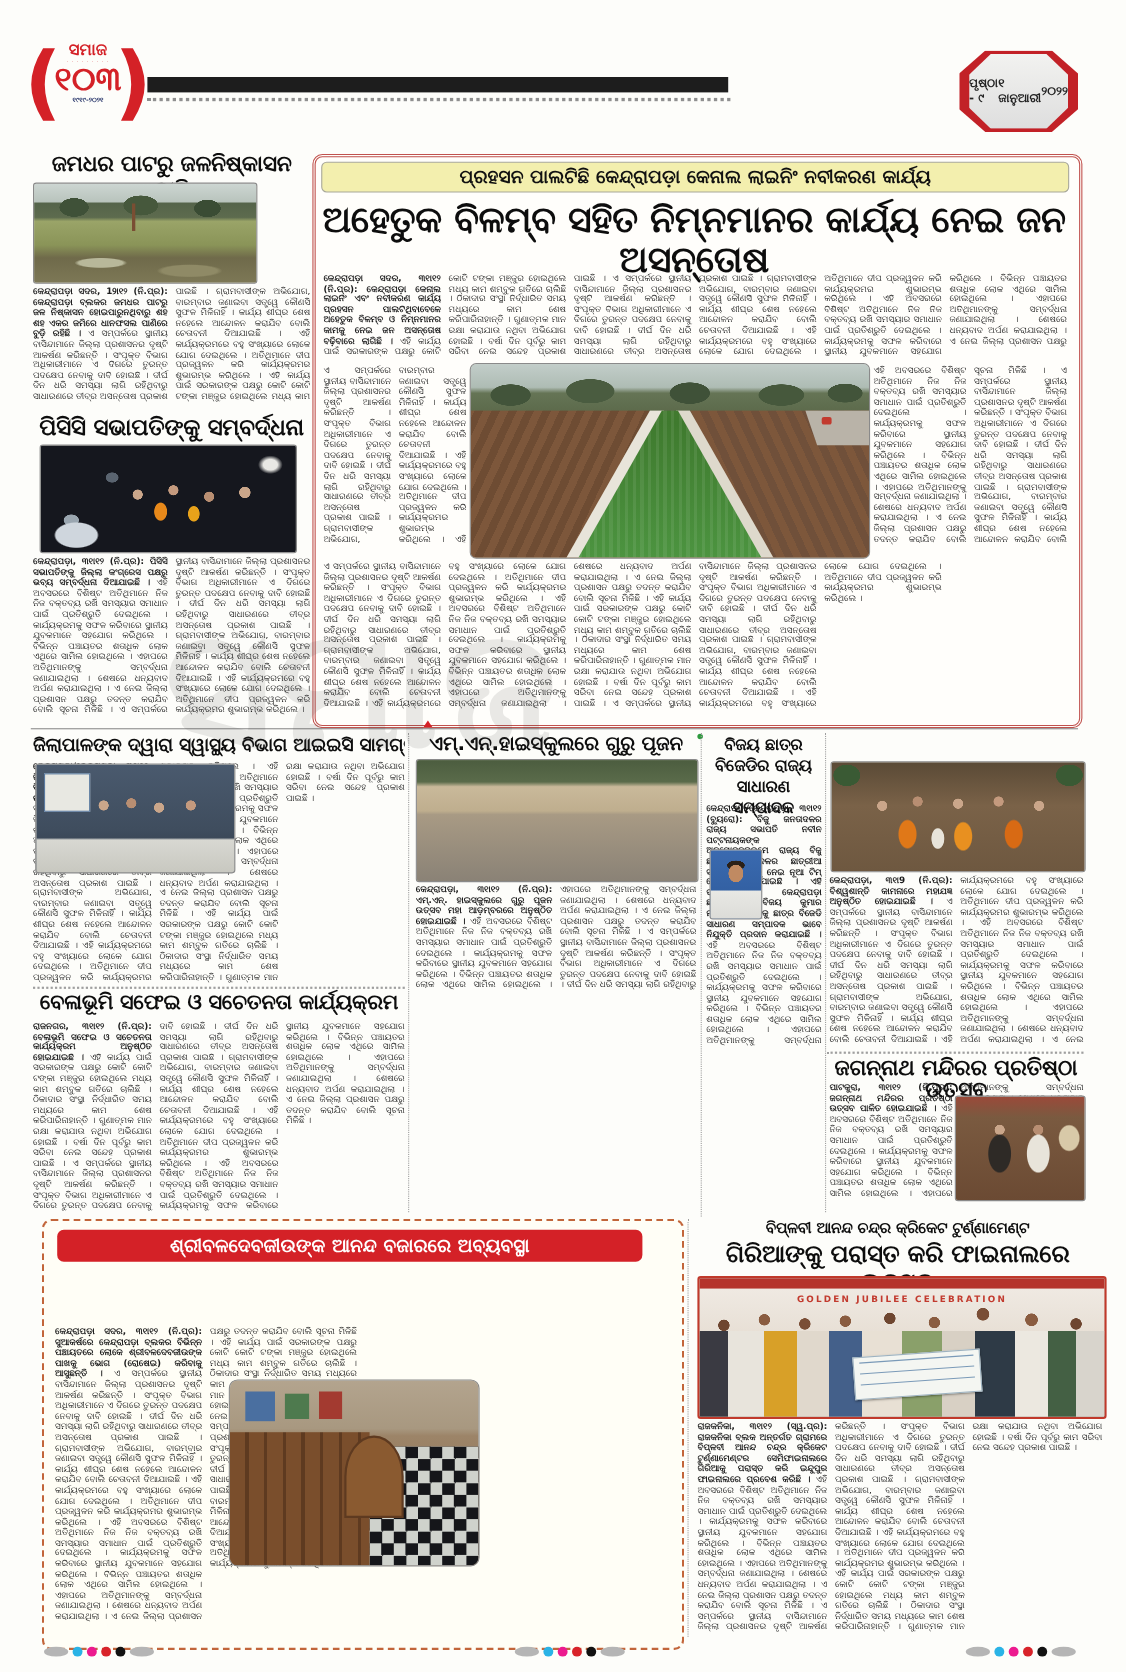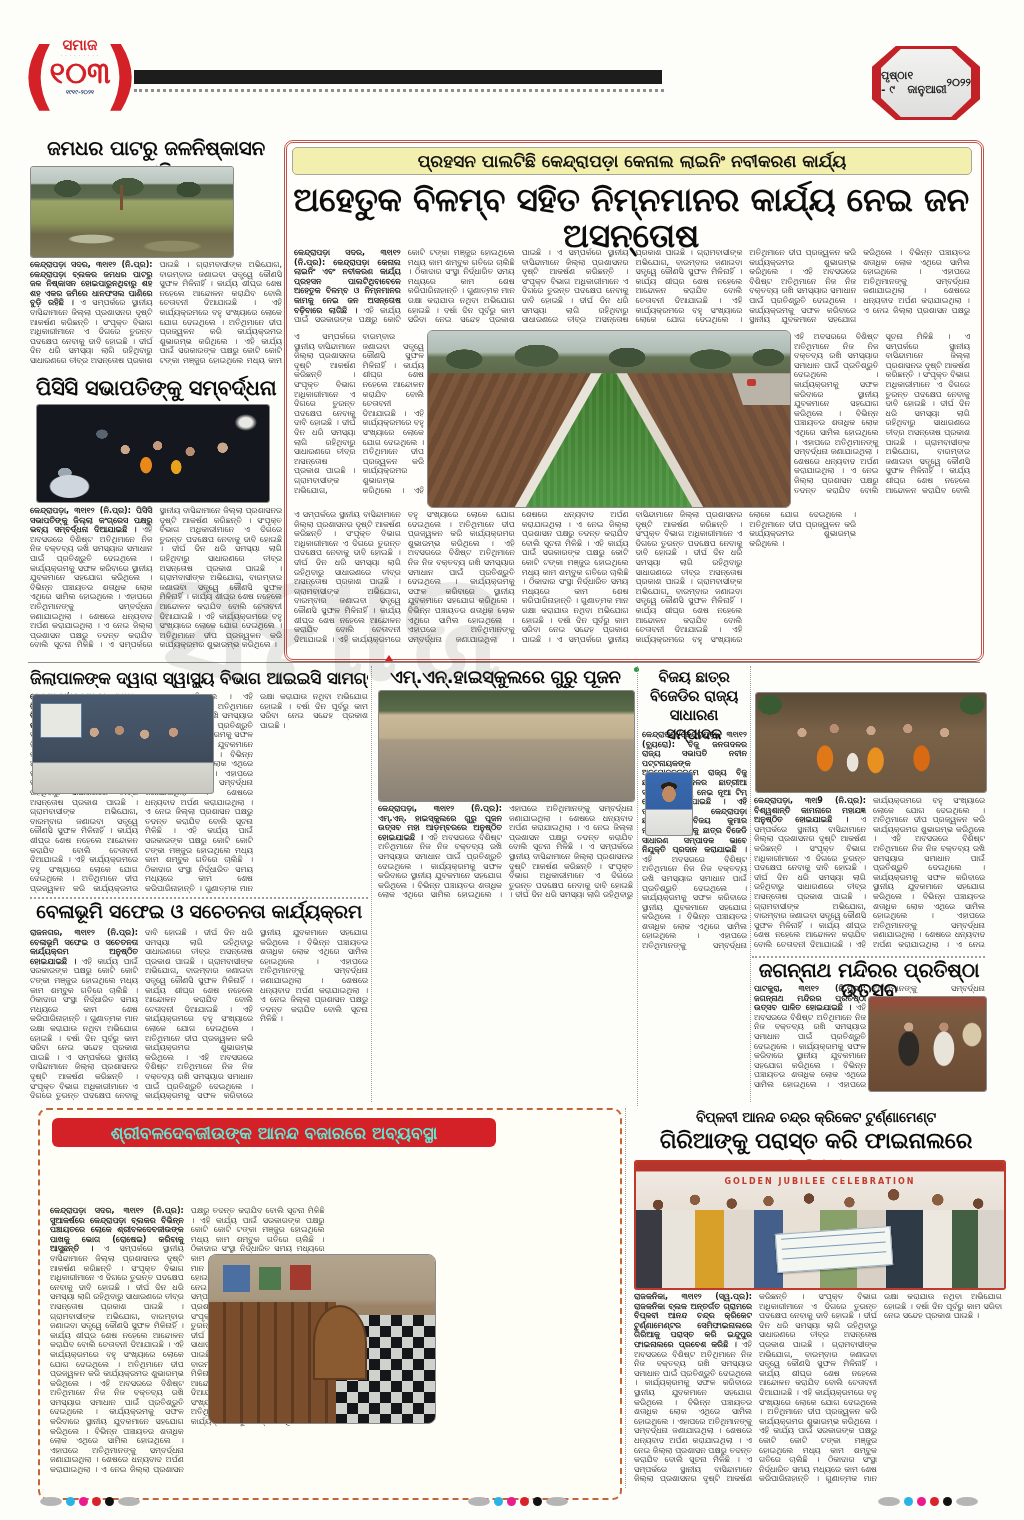--- a/index.html
+++ b/index.html
@@ -40,22 +40,22 @@
       clip-path:polygon(22% 0,78% 0,100% 28%,100% 72%,78% 100%,22% 100%,0 72%,0 28%);
       display:flex;flex-direction:row;align-items:center;justify-content:center;}
   #badge-inner div{font-size:11px;line-height:14px;font-weight:bold;color:#222;}
   
   #canal-box{position:absolute;left:284px;top:140px;width:694px;height:516px;border:3px double #c0524e;border-radius:9px;background:#fffefb;}
   #canal-banner{position:absolute;left:292px;top:147px;width:678px;height:26px;background:#f3efae;border:1px solid #a8a89a;
       border-radius:5px;display:flex;align-items:center;justify-content:center;font-weight:bold;font-size:17px;color:#111;z-index:2;}
   #canal-hl{left:292px;top:182px;width:678px;font-size:33px;line-height:36px;z-index:2;}
   
   #prasad-box{position:absolute;left:38px;top:1108px;width:580px;height:388px;border:2px dashed #c2653a;border-radius:9px;background:#fffef6;}
-  #prasad-banner{position:absolute;left:52px;top:1118px;width:444px;height:29px;background:#d42127;border-radius:6px;
-      display:flex;align-items:center;justify-content:center;color:#5eead4;font-weight:bold;font-size:17px;z-index:2;}
+  #prasad-banner{position:absolute;left:52px;top:1118px;width:532px;height:29px;background:#d42127;border-radius:6px;
+      display:flex;align-items:center;justify-content:center;color:#ffffff;font-weight:bold;font-size:17px;z-index:2;}
   #prasad-hl{left:48px;top:1152px;width:560px;font-size:29px;line-height:34px;z-index:2;}
   
   #wm{position:absolute;left:150px;top:540px;width:620px;font-size:150px;font-weight:bold;
       color:rgba(70,70,70,0.12);letter-spacing:4px;z-index:6;pointer-events:none;}
   
   .reg{position:absolute;top:1497px;display:flex;align-items:center;gap:4px;}
   .reg .ell{width:22px;height:9px;border-radius:50%;background:#b5b5b5;}
   .reg .d{width:9px;height:9px;border-radius:50%;}
   .c1{background:#2ab3e6}.c2{background:#ec1a8f}.c3{background:#d8232a}.c4{background:#121212}
   
@@ -95,21 +95,21 @@
     <div style="inset:0;background:linear-gradient(180deg,#cdd6d2 0%,#b9c4bd 18%,#55644a 20%,#5d6b4e 34%,#9aa468 38%,#8a9458 62%,#6f6a4a 75%,#7d7856 100%);"></div>
     <div style="inset:0;background:
       radial-gradient(22px 14px at 18% 24%,#3f5138 60%,transparent 61%),
       radial-gradient(26px 15px at 48% 22%,#46583c 60%,transparent 61%),
       radial-gradient(20px 13px at 78% 25%,#3a4c34 60%,transparent 61%),
       radial-gradient(40px 8px at 30% 80%,#b8b89a 50%,transparent 60%),
       radial-gradient(50px 10px at 70% 88%,#8f8a66 50%,transparent 60%);"></div>
     <div style="left:44%;top:20%;width:3px;height:28%;background:#7a4e33;"></div>
   </div>
   <div class="bt" style="left:30px;top:260px;width:252px;height:112px;columns:2;">
-    <span class="lead">କେନ୍ଦ୍ରାପଡ଼ା ସଦର, ୩୧ା୧୨ (ନି.ପ୍ର): କେନ୍ଦ୍ରାପଡ଼ା ବ୍ଲକର ଜମଧର ପାଟରୁ ଜଳ ନିଷ୍କାସନ ହୋଇପାରୁନଥିବାରୁ ଶହ ଶହ ଏକର ଜମିରେ ଧାନଫସଲ ପାଣିରେ ବୁଡ଼ି ରହିଛି ।</span>
+    <span class="lead">କେନ୍ଦ୍ରାପଡ଼ା ସଦର, 19ା୧୨ (ନି.ପ୍ର): କେନ୍ଦ୍ରାପଡ଼ା ବ୍ଲକର ଜମଧର ପାଟରୁ ଜଳ ନିଷ୍କାସନ ହୋଇପାରୁନଥିବାରୁ ଶହ ଶହ ଏକର ଜମିରେ ଧାନଫସଲ ପାଣିରେ ବୁଡ଼ି ରହିଛି ।</span>
     <span>ଏ ସମ୍ପର୍କରେ ସ୍ଥାନୀୟ ବାସିନ୍ଦାମାନେ ଜିଲ୍ଲା ପ୍ରଶାସନର ଦୃଷ୍ଟି ଆକର୍ଷଣ କରିଛନ୍ତି । ସଂପୃକ୍ତ ବିଭାଗ ଅଧିକାରୀମାନେ ଏ ଦିଗରେ ତୁରନ୍ତ ପଦକ୍ଷେପ ନେବାକୁ ଦାବି ହୋଇଛି । ଦୀର୍ଘ ଦିନ ଧରି ସମସ୍ୟା ଲାଗି ରହିଥିବାରୁ ସାଧାରଣରେ ତୀବ୍ର ଅସନ୍ତୋଷ ପ୍ରକାଶ ପାଇଛି । ଗ୍ରାମବାସୀଙ୍କ ଅଭିଯୋଗ, ବାରମ୍ବାର ଜଣାଇବା ସତ୍ତ୍ୱେ କୌଣସି ସୁଫଳ ମିଳିନାହିଁ । କାର୍ଯ୍ୟ ଶୀଘ୍ର ଶେଷ ନହେଲେ ଆନ୍ଦୋଳନ କରାଯିବ ବୋଲି ଚେତାବନୀ ଦିଆଯାଇଛି । ଏହି କାର୍ଯ୍ୟକ୍ରମରେ ବହୁ ସଂଖ୍ୟାରେ ଲୋକେ ଯୋଗ ଦେଇଥିଲେ । ଅତିଥିମାନେ ଦୀପ ପ୍ରଜ୍ୱଳନ କରି କାର୍ଯ୍ୟକ୍ରମର ଶୁଭାରମ୍ଭ କରିଥିଲେ ।</span>
     <span>ଏହି କାର୍ଯ୍ୟ ପାଇଁ ସରକାରଙ୍କ ପକ୍ଷରୁ କୋଟି କୋଟି ଟଙ୍କା ମଞ୍ଜୁର ହୋଇଥିଲେ ମଧ୍ୟ କାମ ଶମ୍ବୁକ ଗତିରେ ଚାଲିଛି । ଠିକାଦାର ସଂସ୍ଥା ନିର୍ଦ୍ଧାରିତ ସମୟ ମଧ୍ୟରେ କାମ ଶେଷ କରିପାରିନାହାନ୍ତି । ଗୁଣାତ୍ମକ ମାନ ରକ୍ଷା କରାଯାଉ ନଥିବା ଅଭିଯୋଗ ହୋଇଛି । ବର୍ଷା ଦିନ ପୂର୍ବରୁ କାମ ସରିବା ନେଇ ସନ୍ଦେହ ପ୍ରକାଶ ପାଇଛି ।</span>
   </div>
 
   <div class="hl" style="left:30px;top:376px;width:252px;font-size:21px;line-height:24px;">ପିସିସି ସଭାପତିଙ୍କୁ ସମ୍ବର୍ଦ୍ଧନା</div>
   <div class="ph" style="left:36px;top:404px;width:232px;height:97px;">
     <div style="inset:0;background:#15171e;"></div>
     <div style="inset:0;background:
       radial-gradient(34px 20px at 14% 84%,#cfd6dd 55%,transparent 60%),
       radial-gradient(12px 9px at 12% 70%,#9aa6b0 55%,transparent 60%),

